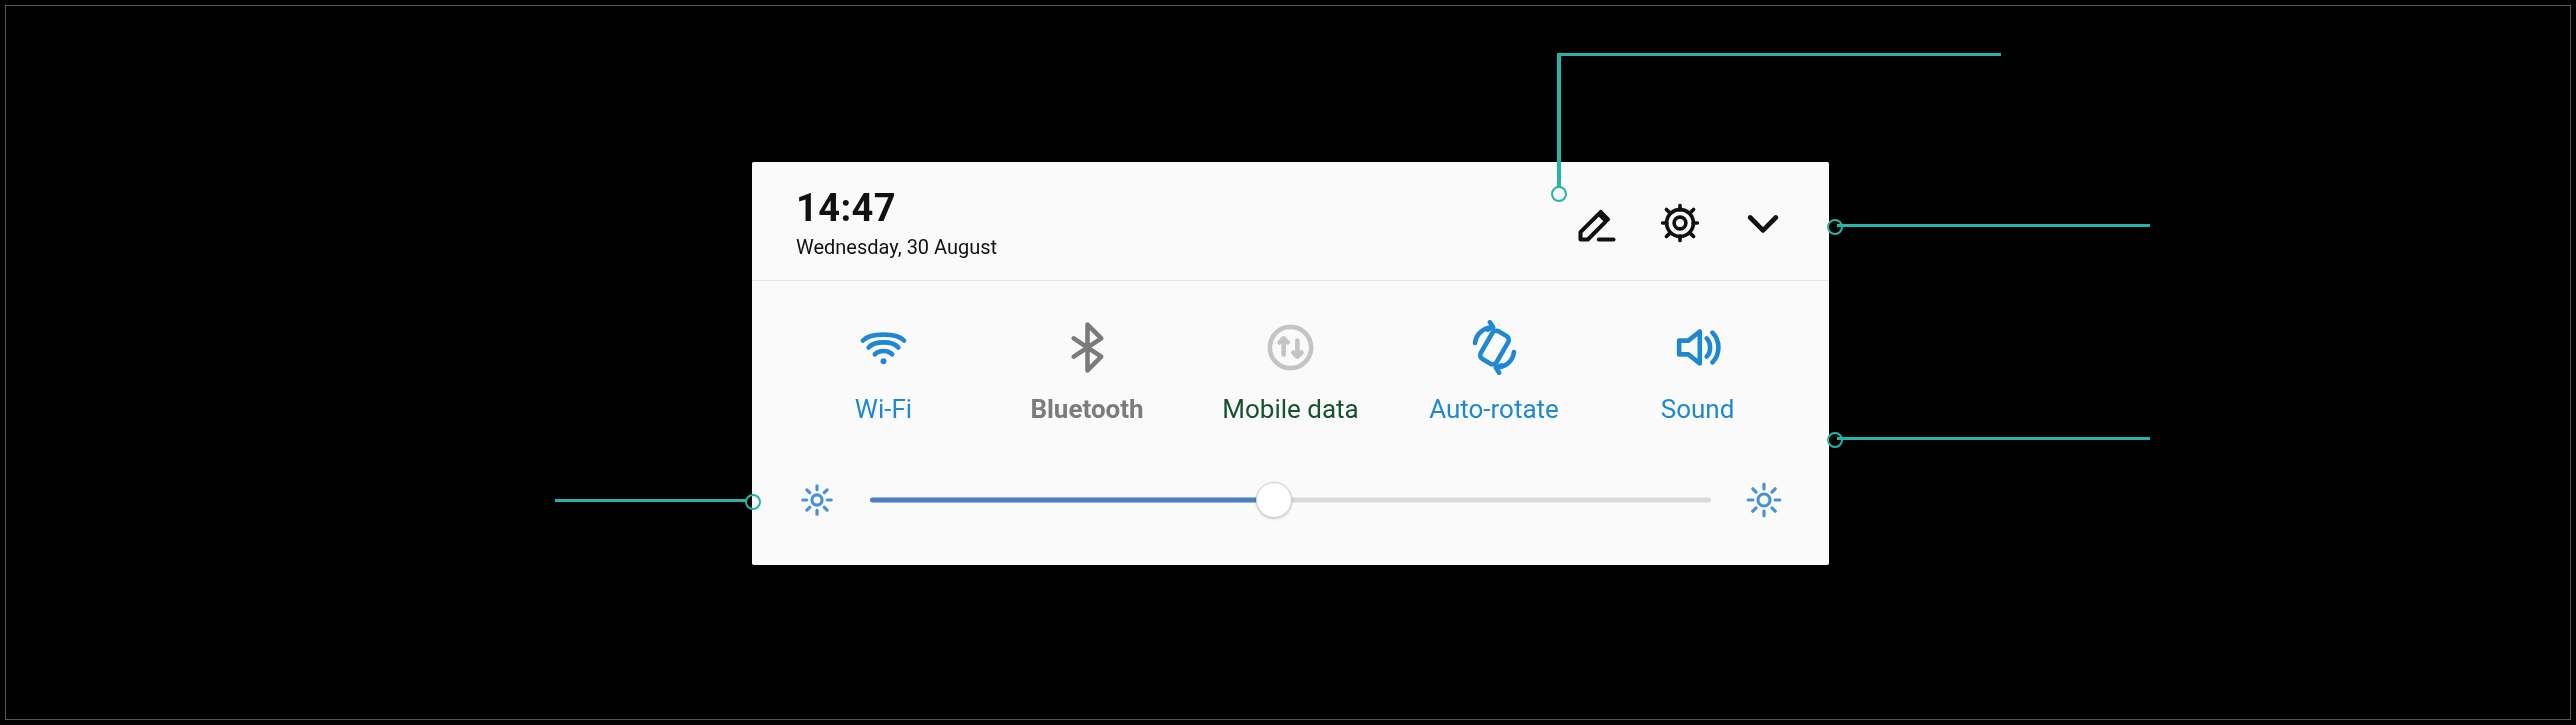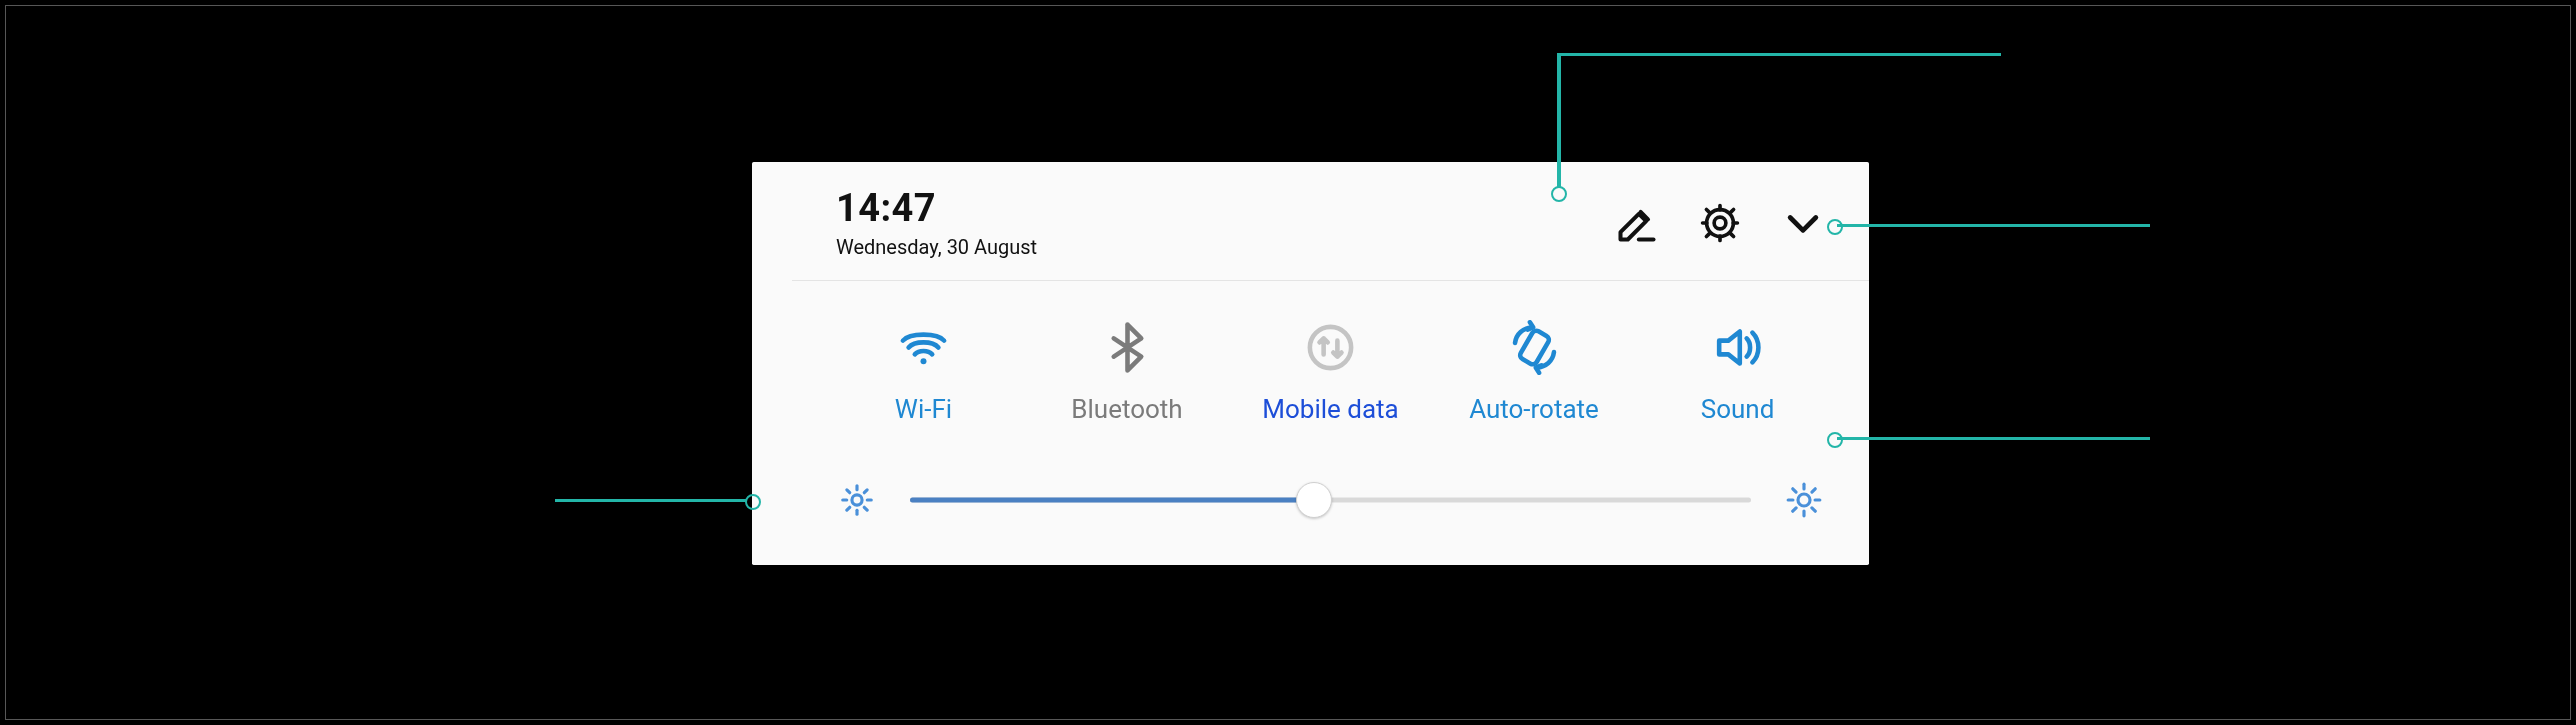--- a/index.html
+++ b/index.html
@@ -19,21 +19,20 @@
     bottom: 5.1px;
     border: 1.7px solid #575757;
   }
   .panel {
     position: absolute;
     left: 752px;
     top: 162px;
     width: 1077px;
     background: #fafafa;
     border-radius: 1.7px;
-    padding-left: 40px;
   }
   .header {
     display: flex;
     align-items: center;
     justify-content: space-between;
     padding: 24px 44px 20.5px 44px;
     border-bottom: 0.9px solid #e4e4e4;
   }
   .date-block {
     display: flex;
@@ -78,22 +77,22 @@
   }
   .tile-icon {
     width: 55px;
     height: 55px;
   }
   .tile-icon svg { width: 100%; height: 100%; display: block; }
   .tile-label {
     font-size: 26px;
   }
   .tile.active .tile-label { color: #1f88d2; }
-  .tile.inactive .tile-label { color: #7b7b7b; }
-  .tile.disabled .tile-label { color: #1d4ed8; }
+  .tile.inactive .tile-label { color: #7b7b7b; font-weight: bold; }
+  .tile.disabled .tile-label { color: #14532d; }
   .tile.active .tile-icon { color: #1f88d2; }
   .tile.inactive .tile-icon { color: #7b7b7b; }
   .tile.disabled .tile-icon { color: #c4c4c4; }
 
   .brightness {
     display: flex;
     align-items: center;
     gap: 34px;
     padding: 26px 46px 46px 46px;
   }

